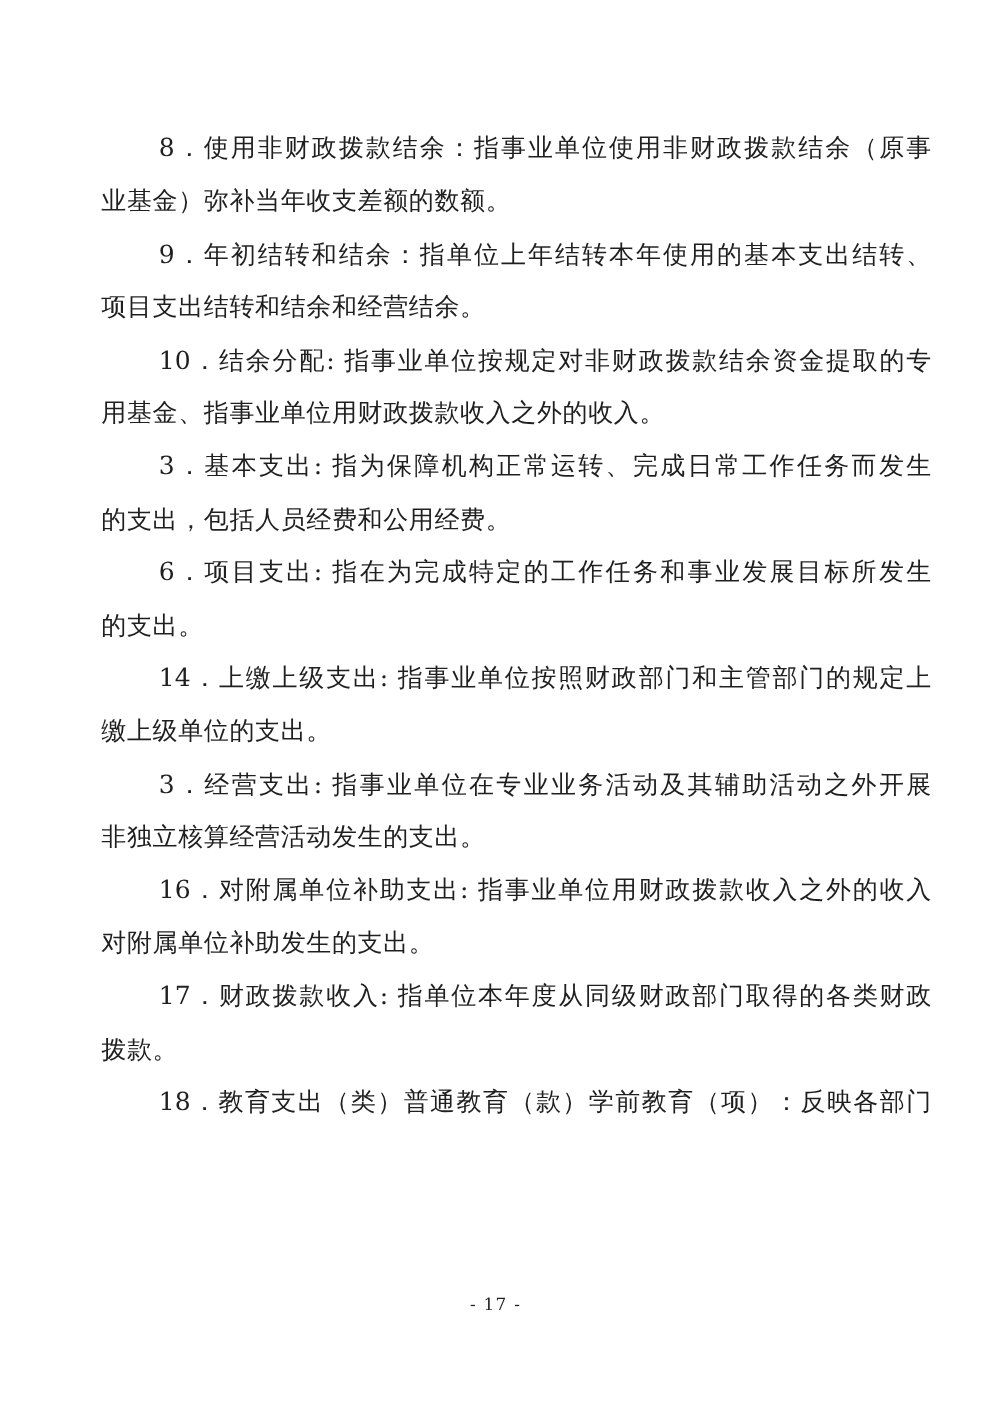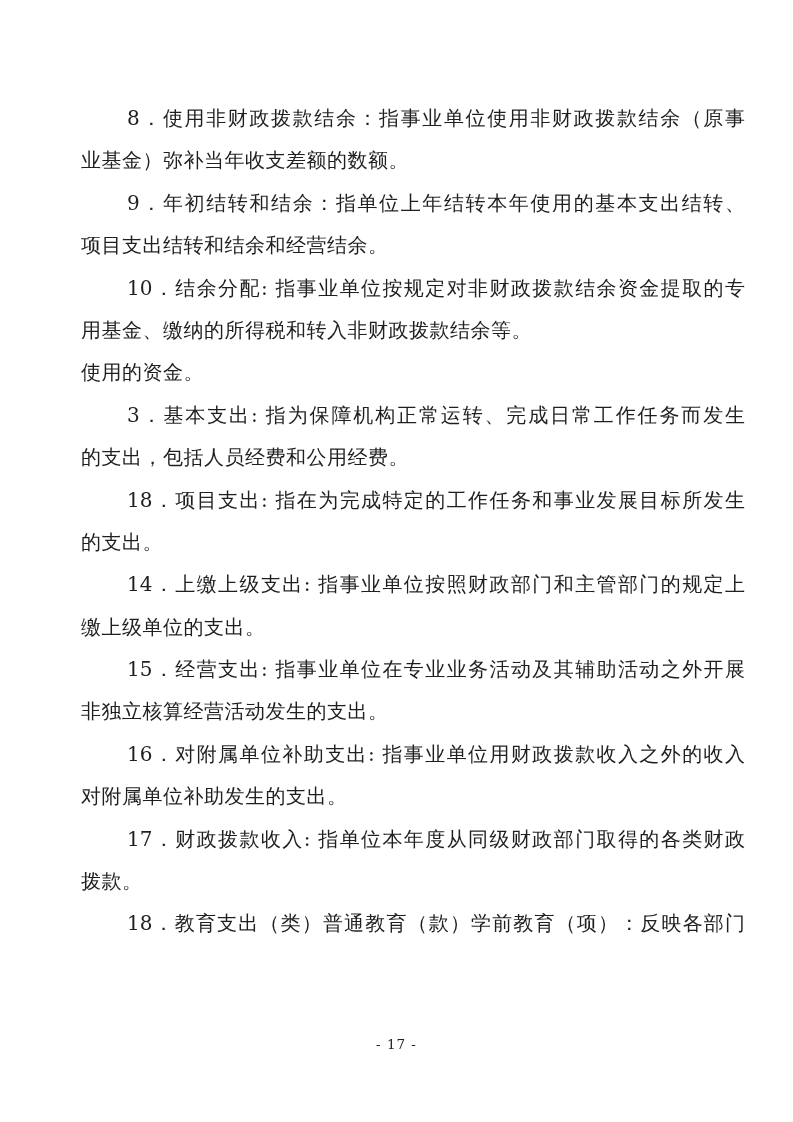--- a/index.html
+++ b/index.html
@@ -54,29 +54,28 @@
 </head>
 <body>
 
 <div class="page">
   <div class="text-block" id="text-block">
       <div class="text-line indent fill">8．使用非财政拨款结余：指事业单位使用非财政拨款结余（原事</div>
       <div class="text-line">业基金）弥补当年收支差额的数额。</div>
       <div class="text-line indent fill">9．年初结转和结余：指单位上年结转本年使用的基本支出结转、</div>
       <div class="text-line">项目支出结转和结余和经营结余。</div>
       <div class="text-line indent fill">10．结余分配: 指事业单位按规定对非财政拨款结余资金提取的专</div>
-      <div class="text-line">用基金、缴纳的所得税和转入非财政拨款结余等。</div>
-      <div class="text-line">使用的资金。</div>
+      <div class="text-line">用基金、指事业单位用财政拨款收入之外的收入。</div>
       <div class="text-line indent fill">3．基本支出: 指为保障机构正常运转、完成日常工作任务而发生</div>
       <div class="text-line">的支出，包括人员经费和公用经费。</div>
-      <div class="text-line indent fill">18．项目支出: 指在为完成特定的工作任务和事业发展目标所发生</div>
+      <div class="text-line indent fill">6．项目支出: 指在为完成特定的工作任务和事业发展目标所发生</div>
       <div class="text-line">的支出。</div>
       <div class="text-line indent fill">14．上缴上级支出: 指事业单位按照财政部门和主管部门的规定上</div>
       <div class="text-line">缴上级单位的支出。</div>
-      <div class="text-line indent fill">15．经营支出: 指事业单位在专业业务活动及其辅助活动之外开展</div>
+      <div class="text-line indent fill">3．经营支出: 指事业单位在专业业务活动及其辅助活动之外开展</div>
       <div class="text-line">非独立核算经营活动发生的支出。</div>
       <div class="text-line indent fill">16．对附属单位补助支出: 指事业单位用财政拨款收入之外的收入</div>
       <div class="text-line">对附属单位补助发生的支出。</div>
       <div class="text-line indent fill">17．财政拨款收入: 指单位本年度从同级财政部门取得的各类财政</div>
       <div class="text-line">拨款。</div>
       <div class="text-line indent fill">18．教育支出（类）普通教育（款）学前教育（项）：反映各部门</div>
     </div>
   <div class="footer">- 17 -</div>
 </div>
 

